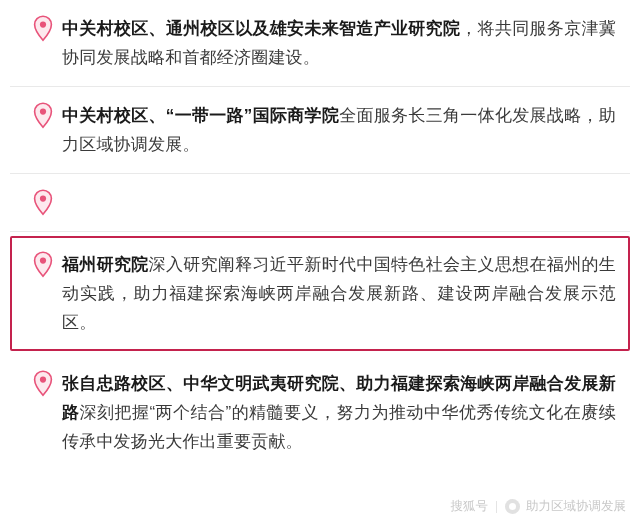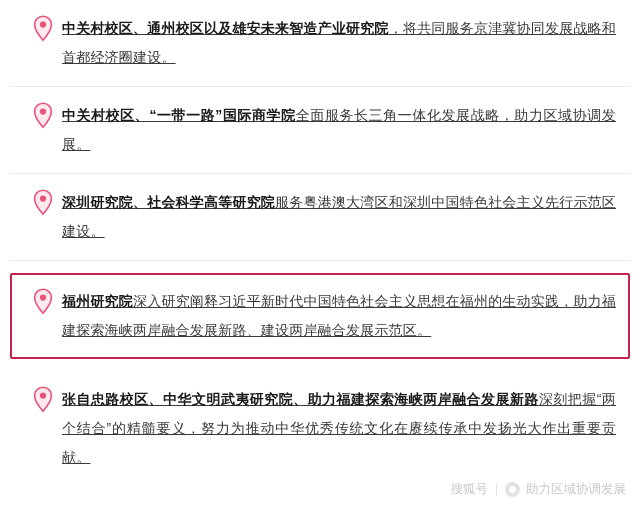--- a/index.html
+++ b/index.html
@@ -30,54 +30,53 @@
     box-sizing: border-box;
     border-bottom: 1px solid #e9e9e9;
   }
   .item.last {
     border-bottom: none;
   }
   .item.highlight {
     border: 2px solid #c4224d;
     border-radius: 2px;
     background: #ffffff;
-    margin: 12px 0;
+    margin: 4px 0;
     padding: 12px 12px 12px 12px;
   }
   .pin-wrap {
     flex: 0 0 auto;
     width: 38px;
     display: flex;
     justify-content: center;
     align-items: flex-start;
     padding-top: 1px;
   }
   .pin {
     width: 22px;
     height: 28px;
     display: block;
   }
   .text {
     flex: 1 1 auto;
-    font-size: 14px;
+    font-size: 17px;
     line-height: 29px;
     text-align: justify;
     color: #3a3a3a;
     letter-spacing: 0.2px;
     word-break: break-all;
-    text-decoration: underline;
   }
   .text b {
     font-weight: bold;
     color: #1a1a1a;
   }
   .watermark {
     position: absolute;
     right: 14px;
-    bottom: 20px;
+    bottom: 3px;
     display: flex;
     align-items: center;
     gap: 6px;
     opacity: 0.55;
     font-size: 12.5px;
     color: #9a9a9a;
     user-select: none;
   }
   .wm-logo {
     width: 15px;
@@ -130,21 +129,20 @@
     <span class="text"><b>中关村校区、“一带一路”国际商学院</b><span>全面服务长三角一体化发展战略，助力区域协调发展。</span></span>
   </div>
 
   <div class="item">
     <span class="pin-wrap">
       <svg class="pin" viewBox="0 0 22 28" xmlns="http://www.w3.org/2000/svg">
         <path d="M11 1.2C6.3 1.2 2.6 4.9 2.6 9.5c0 6.1 7.1 14.3 8.4 15.8 1.3-1.5 8.4-9.7 8.4-15.8 0-4.6-3.7-8.3-8.4-8.3z" fill="#fde9ee" stroke="#e8537a" stroke-width="1.6"></path>
         <circle cx="11" cy="9.6" r="3.1" fill="#e8537a"></circle>
       </svg>
     </span>
-    <span class="text"><b>深圳研究院、社会科学高等研究院</b><span>服务粤港澳大湾区和深圳中国特色社会主义先行示范区建设。</span></span>
   </div>
 
   <div class="item highlight">
     <span class="pin-wrap">
       <svg class="pin" viewBox="0 0 22 28" xmlns="http://www.w3.org/2000/svg">
         <path d="M11 1.2C6.3 1.2 2.6 4.9 2.6 9.5c0 6.1 7.1 14.3 8.4 15.8 1.3-1.5 8.4-9.7 8.4-15.8 0-4.6-3.7-8.3-8.4-8.3z" fill="#fde9ee" stroke="#e8537a" stroke-width="1.6"></path>
         <circle cx="11" cy="9.6" r="3.1" fill="#e8537a"></circle>
       </svg>
     </span>
     <span class="text"><b>福州研究院</b><span>深入研究阐释习近平新时代中国特色社会主义思想在福州的生动实践，助力福建探索海峡两岸融合发展新路、建设两岸融合发展示范区。</span></span>

